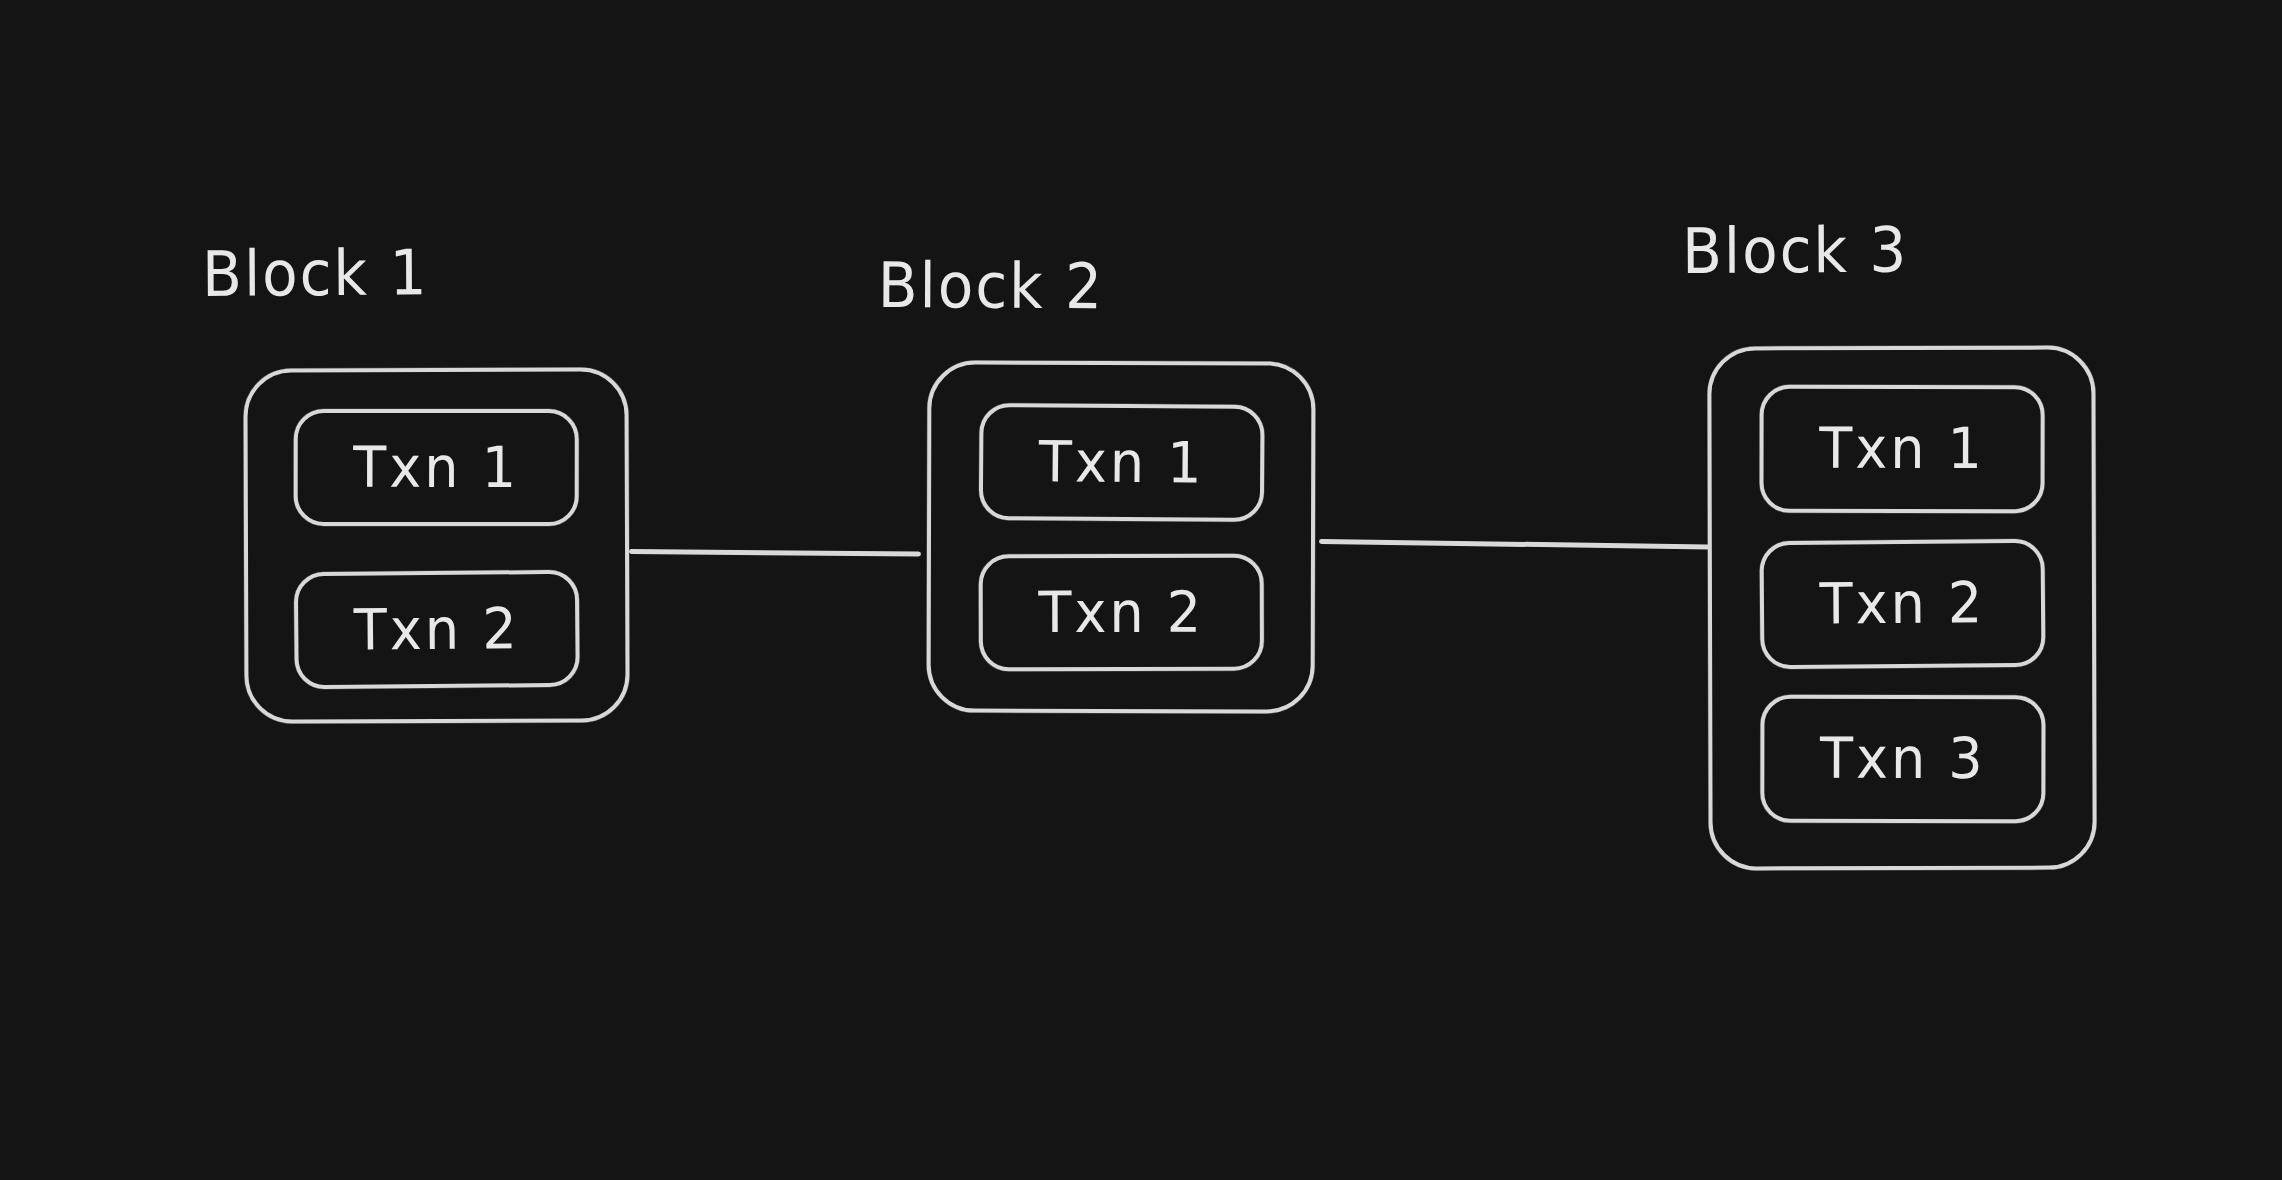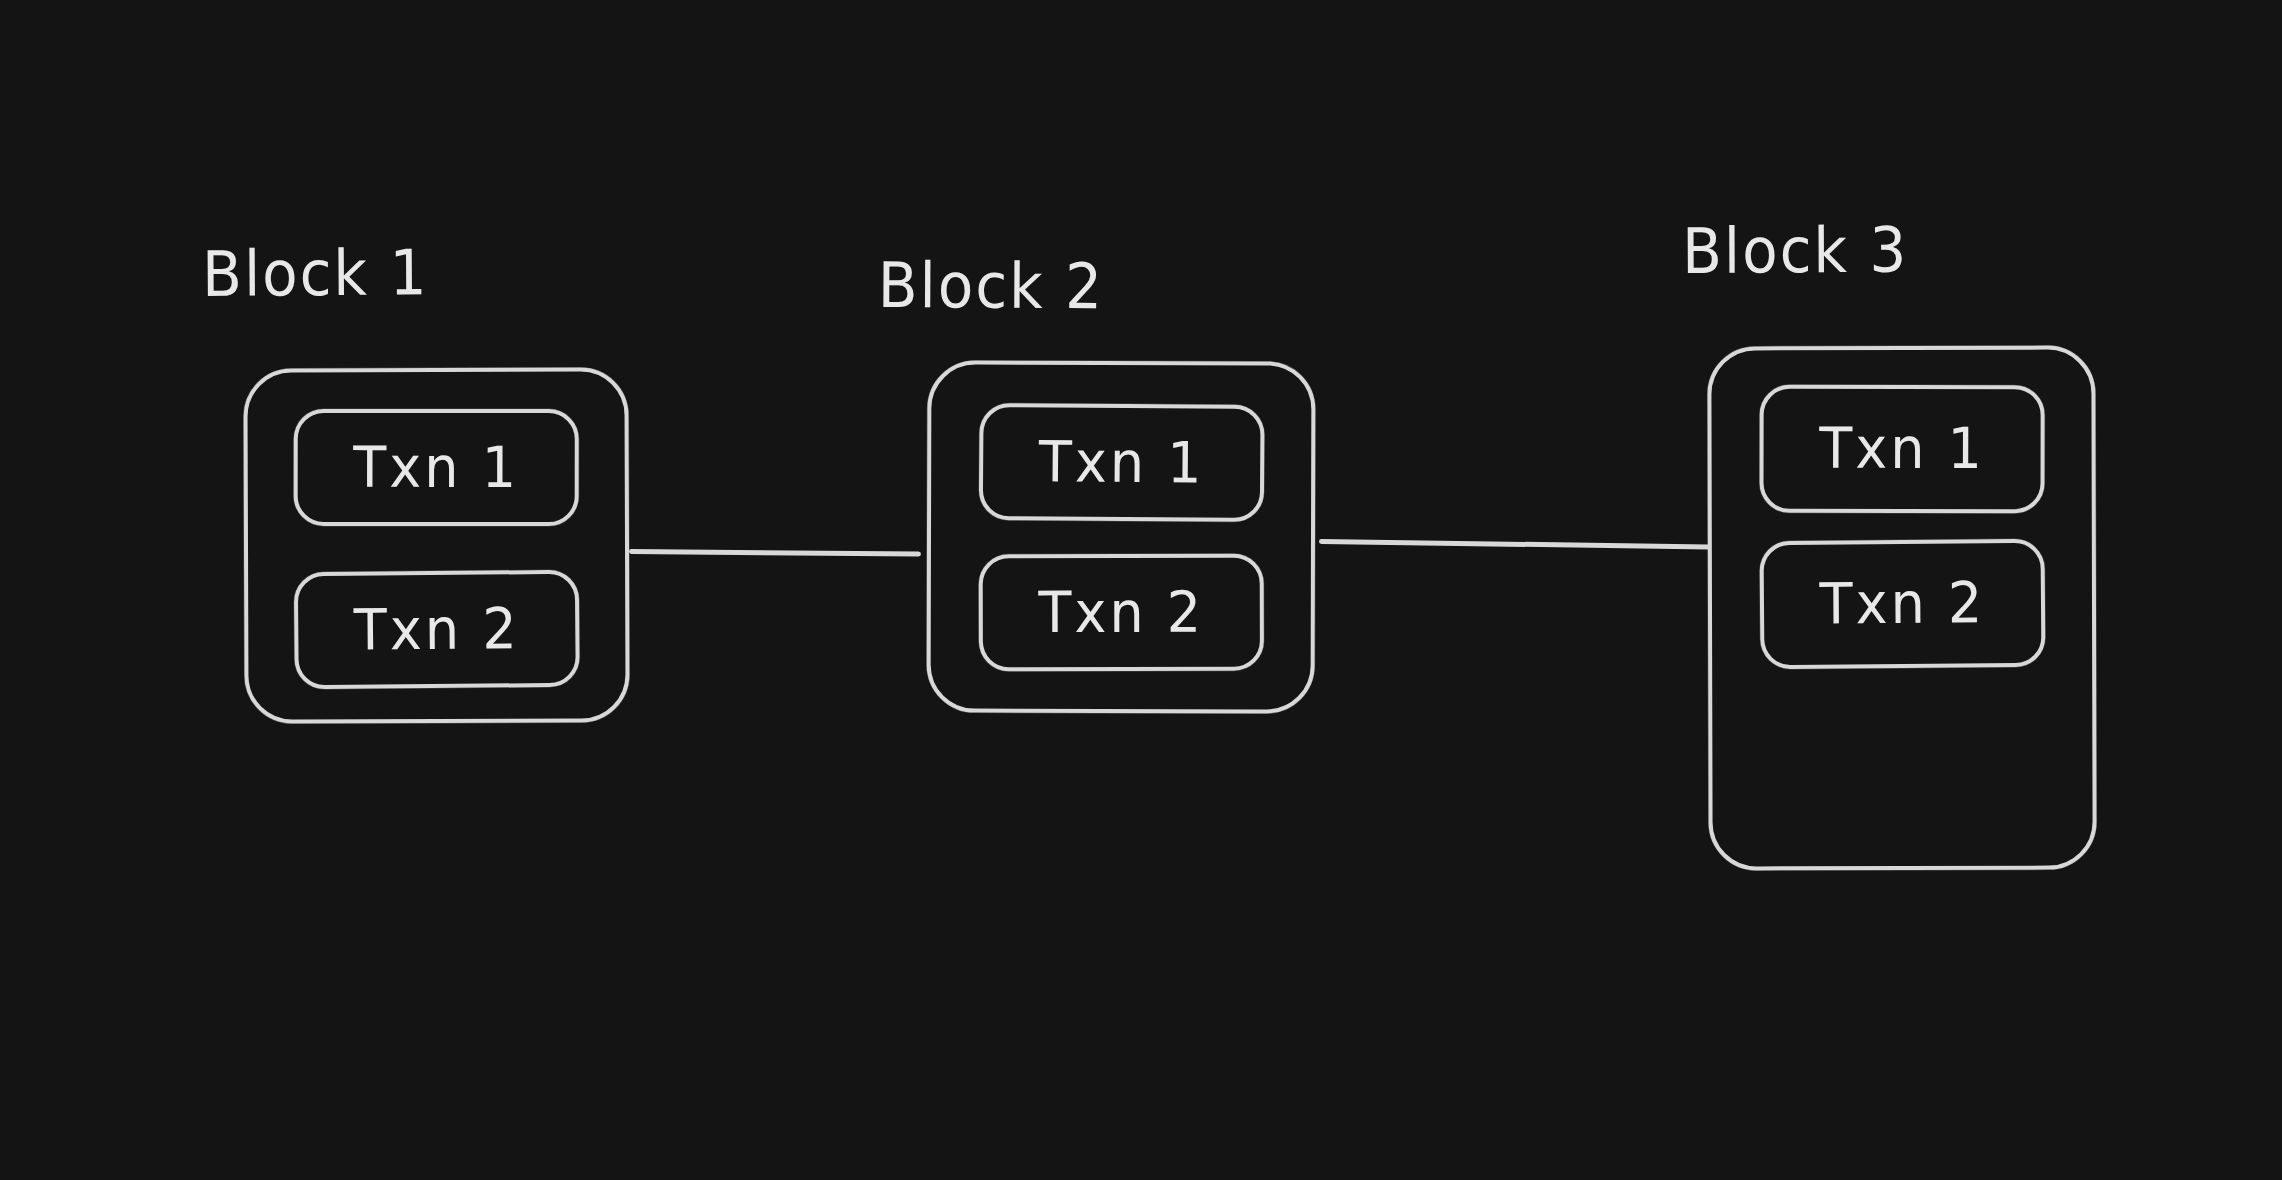--- a/index.html
+++ b/index.html
@@ -110,15 +110,18 @@
   <div class="connector connector-2"></div>
 
   <div class="block-label label-3">Block 3</div>
   <div class="block block-3">
     <div class="txn">
       <span class="txn-text">Txn 1</span>
     </div>
     <div class="txn">
       <span class="txn-text">Txn 2</span>
     </div>
+    <div class="txn">
+      <span class="txn-text">Txn 3</span>
+    </div>
   </div>
 
 </div>
 
 </body></html>

